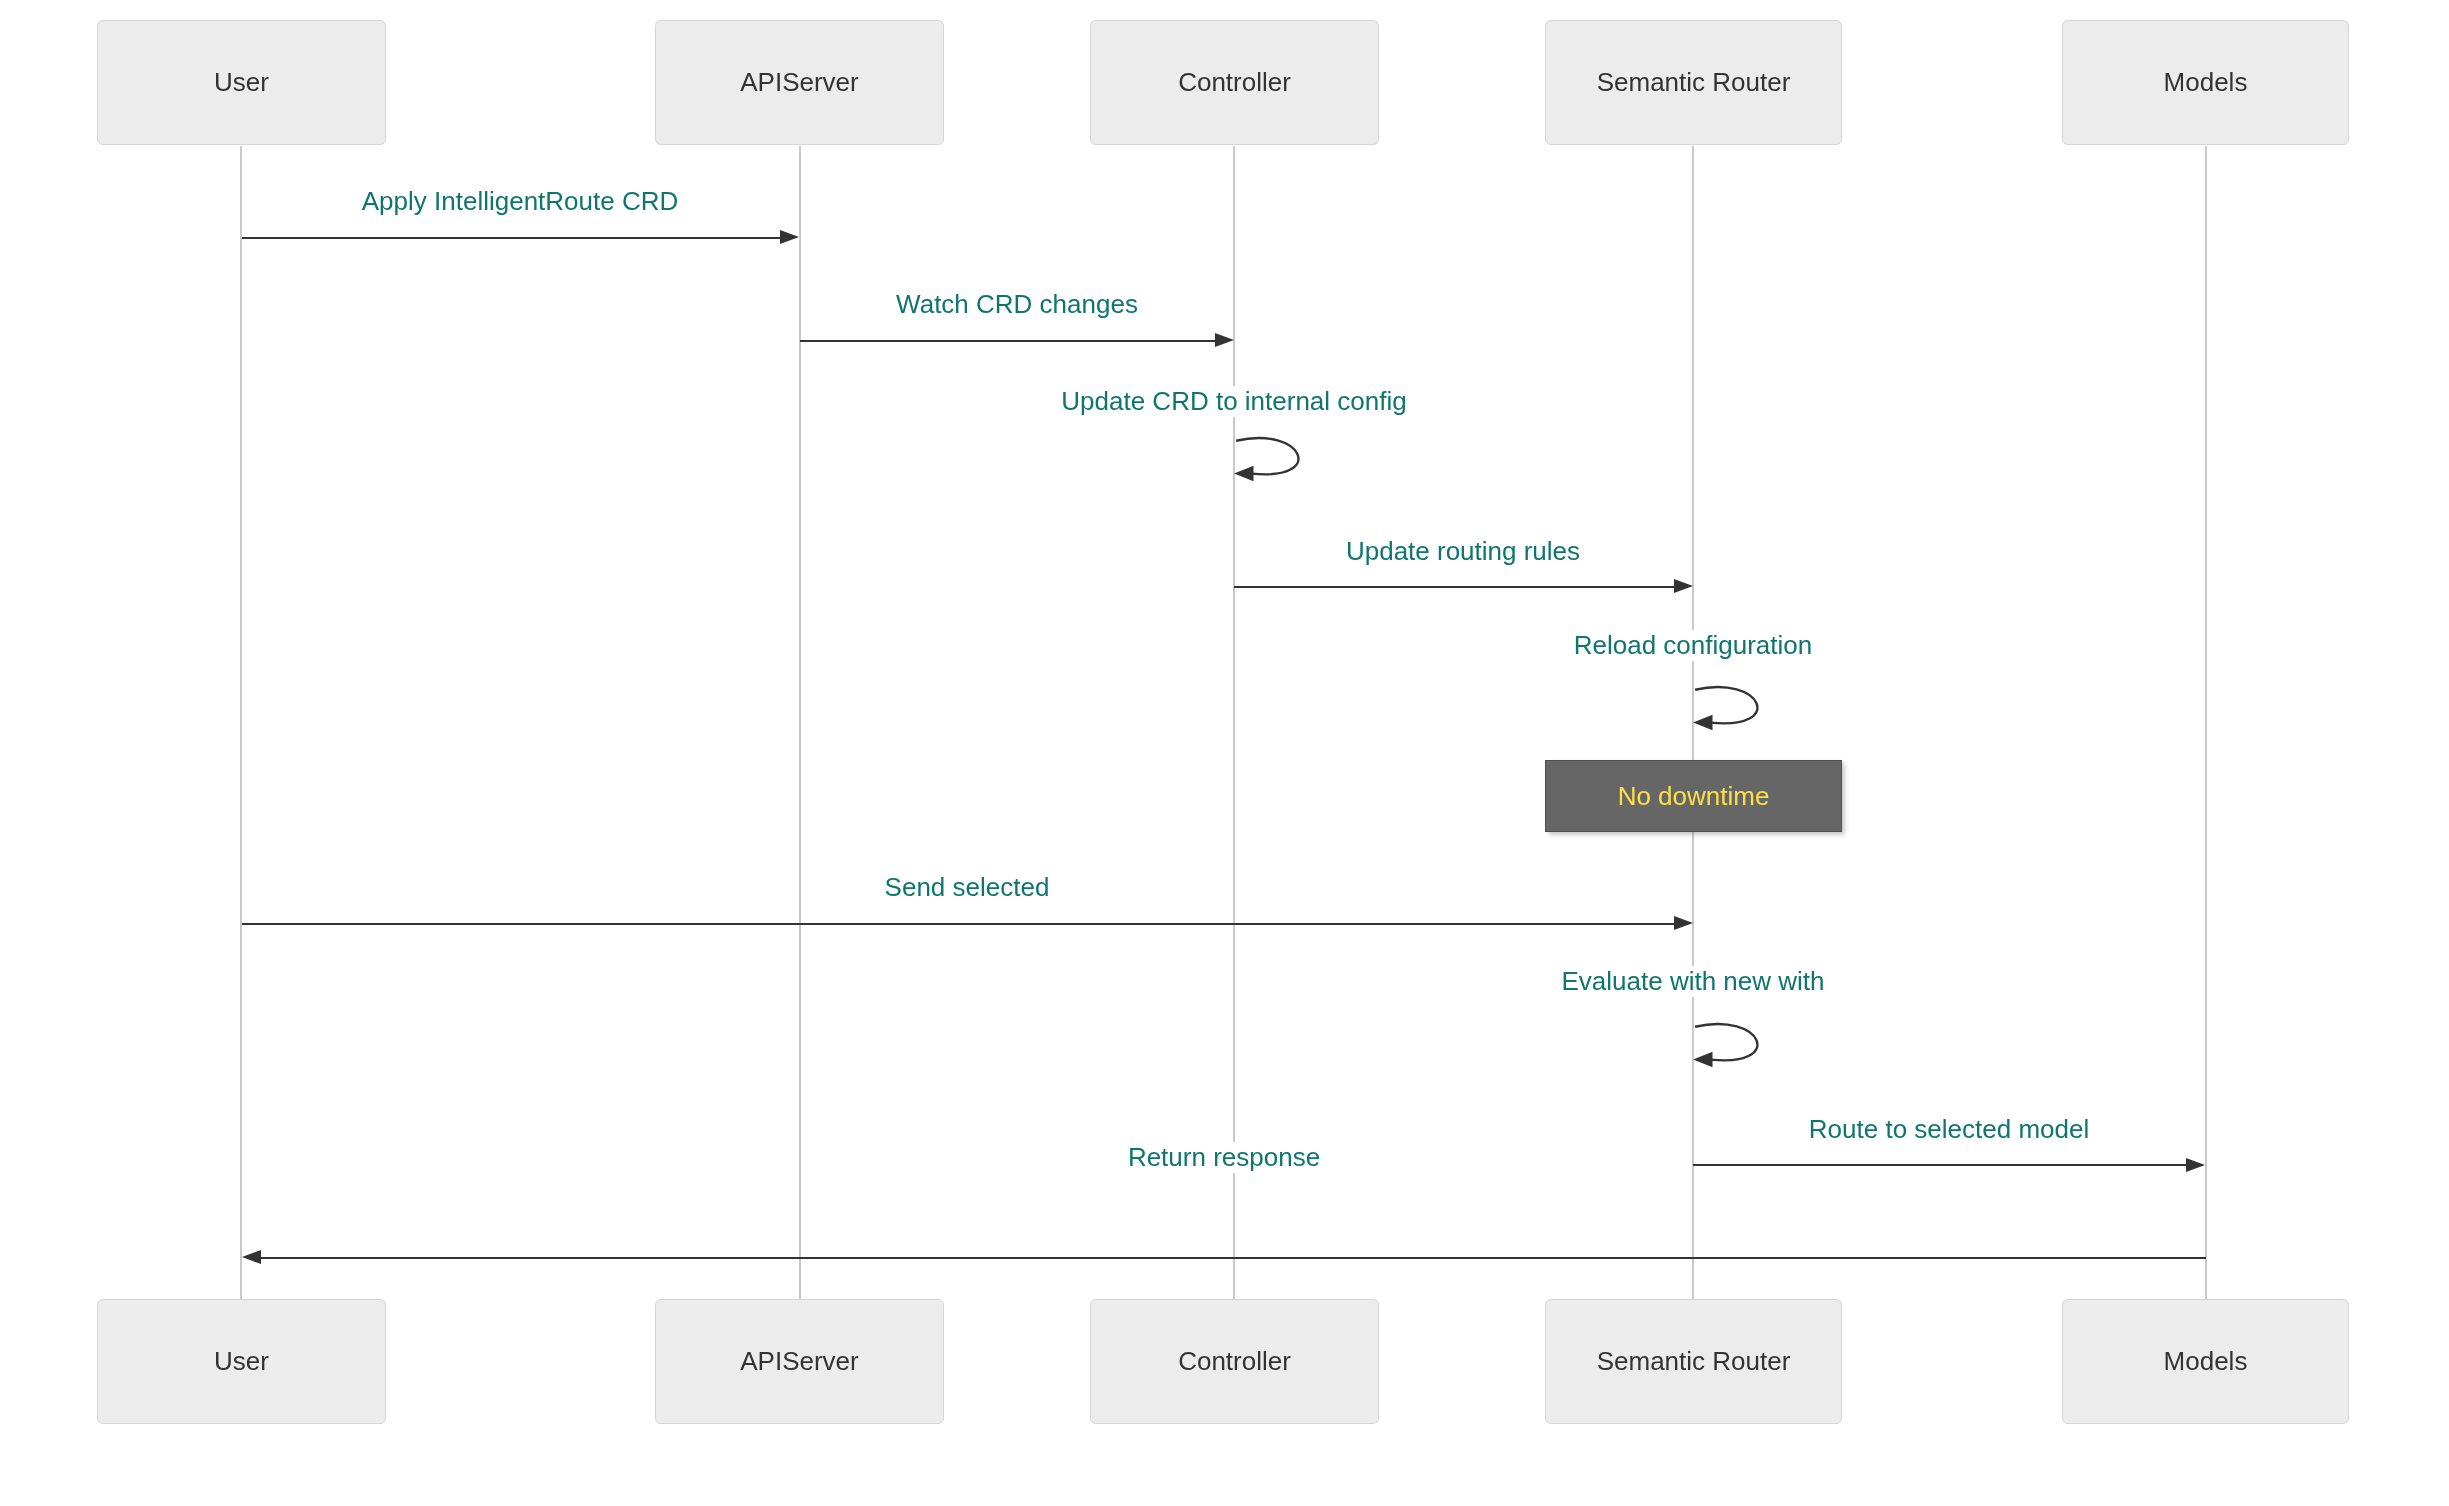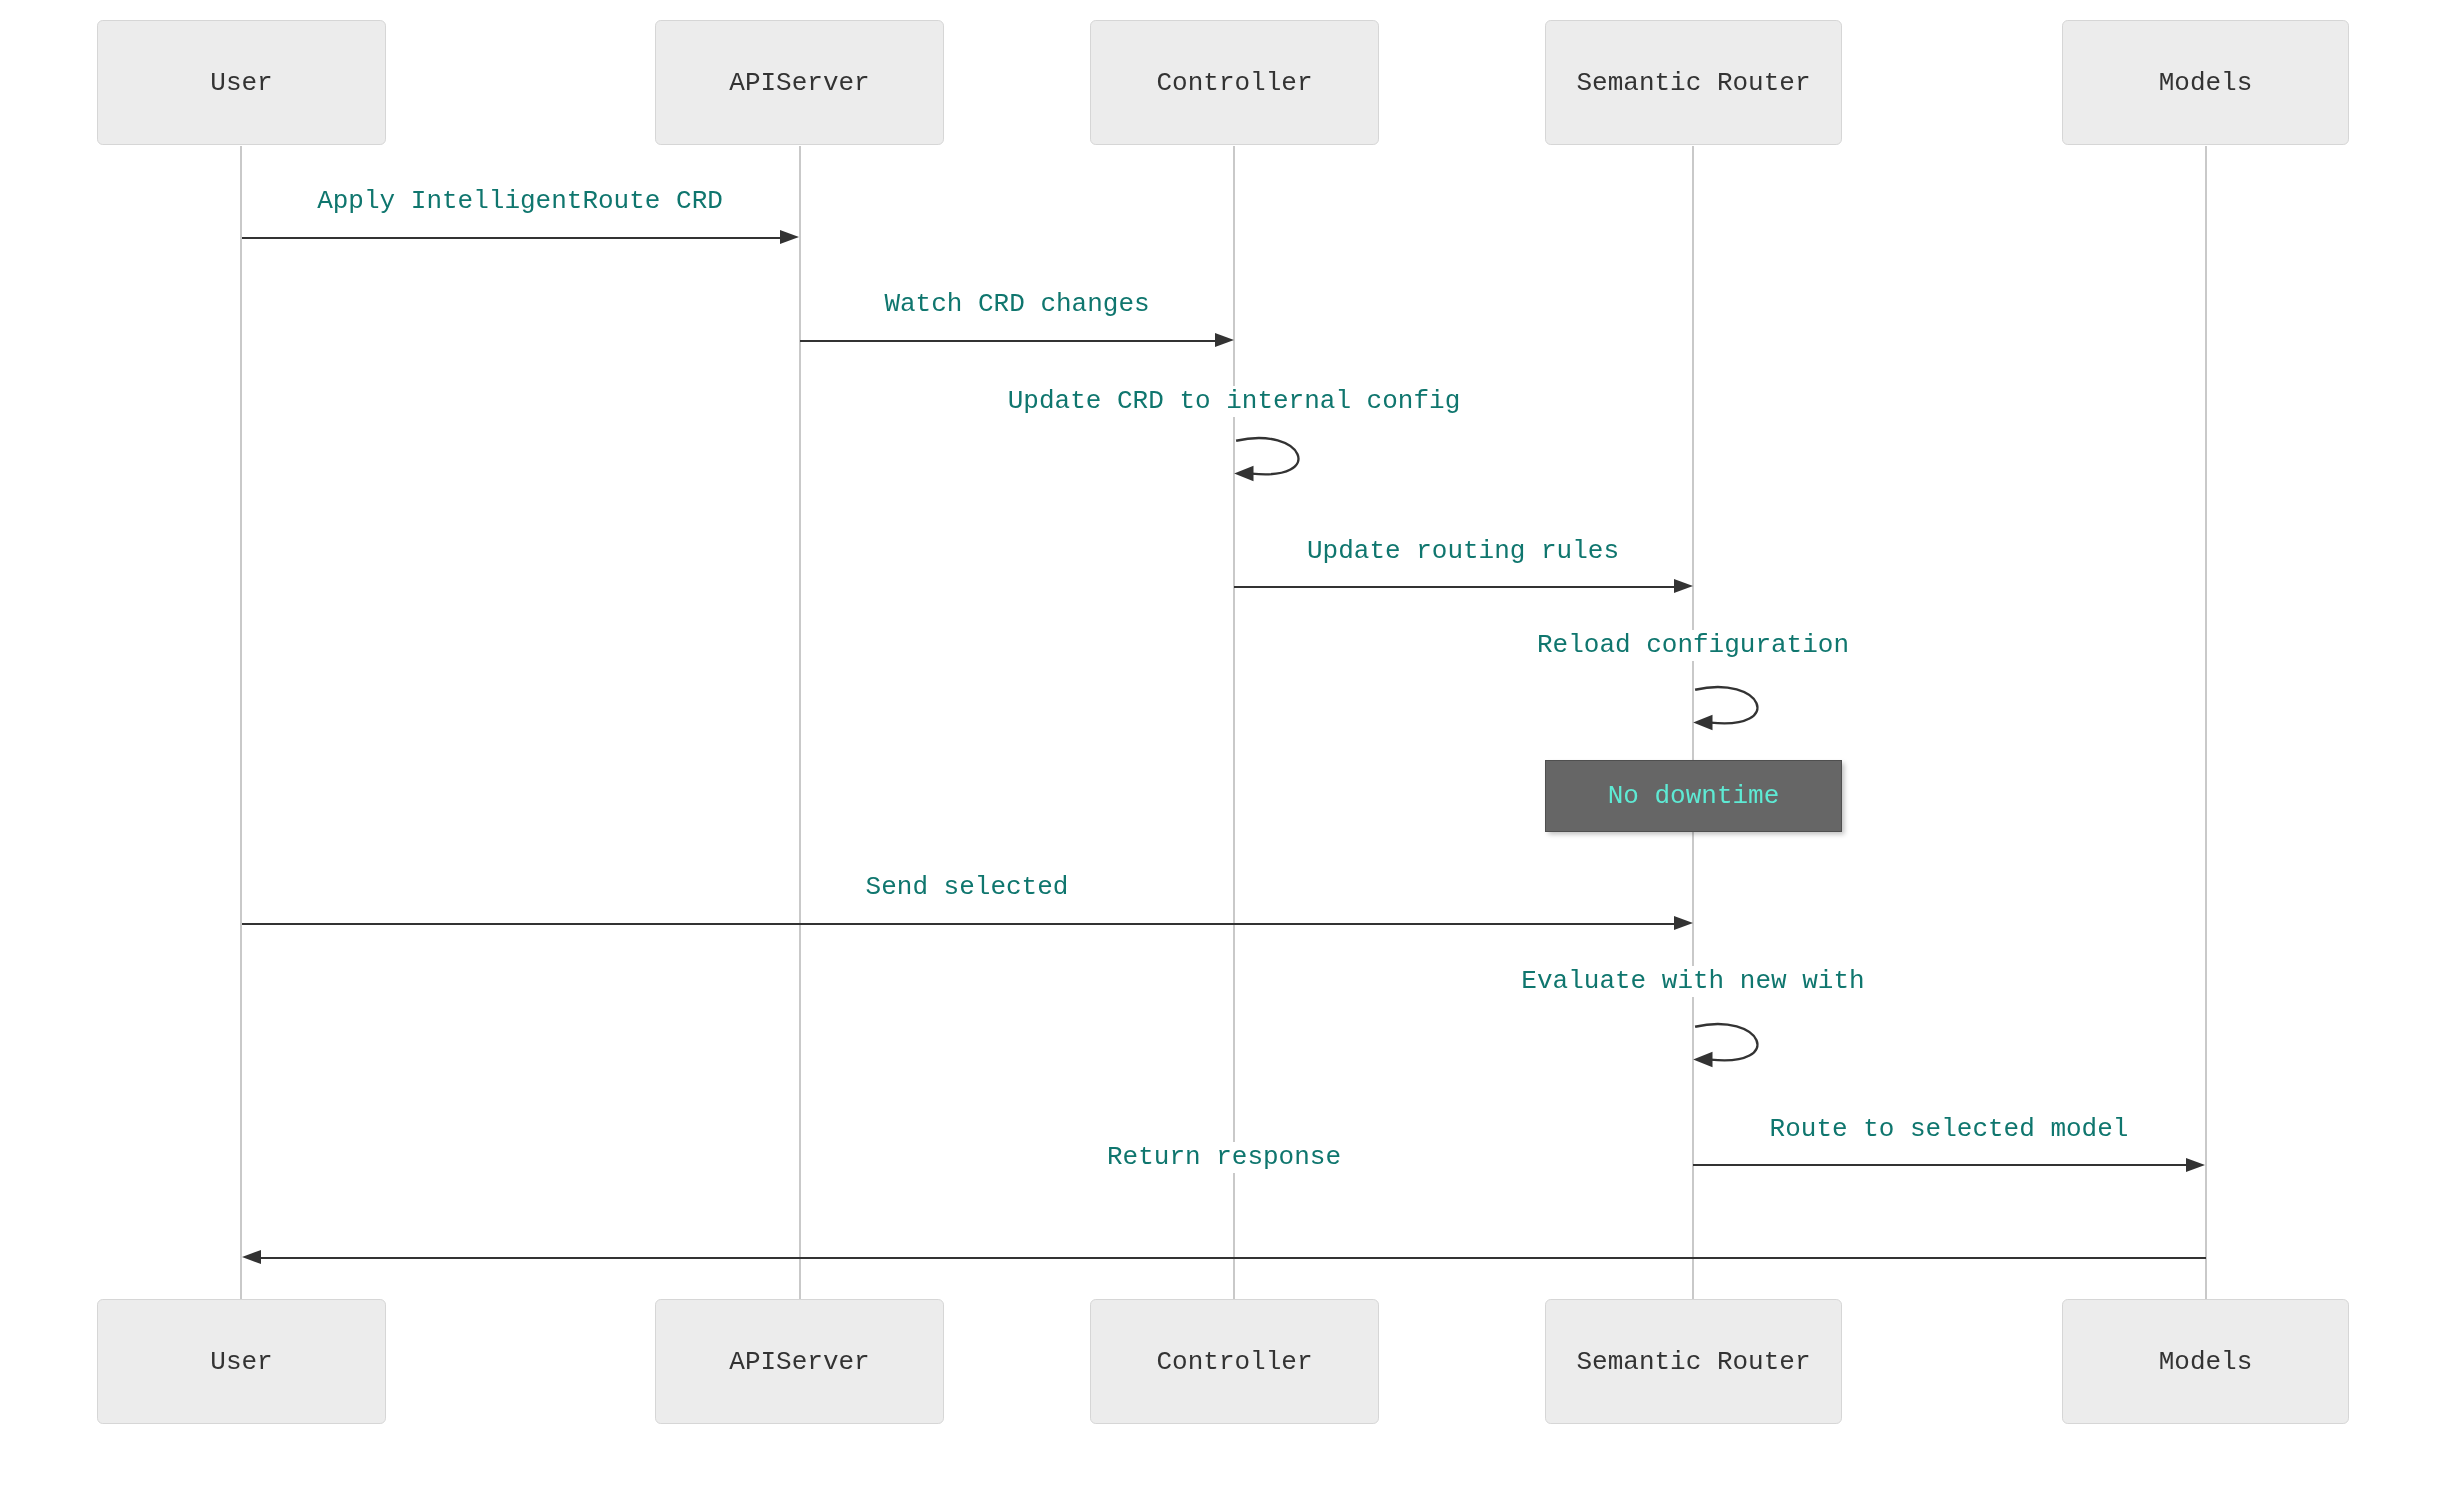--- a/index.html
+++ b/index.html
@@ -5,21 +5,21 @@
   html, body {
     margin: 0;
     padding: 0;
     background: #ffffff;
   }
   .canvas {
     position: relative;
     width: 2449px;
     height: 1506px;
     background: #ffffff;
-    font-family: Liberation Mono, monospace;
+    font-family: Liberation Sans, sans-serif;
     overflow: hidden;
   }
   .lifeline {
     position: absolute;
     top: 146px;
     height: 1154px;
     width: 1.9px;
     background: #c9c9c9;
   }
   .actor-box {
@@ -68,21 +68,21 @@
   }
   .self-loop {
     position: absolute;
     width: 97px;
     height: 58px;
   }
   .note-box {
     position: absolute;
     background: #666666;
     border: 1px solid #4f4f4f;
-    color: #5eead4;
+    color: #fde047;
     font-size: 26px;
     display: flex;
     align-items: center;
     justify-content: center;
     box-shadow: 2.9px 2.9px 4.9px rgba(0,0,0,0.25);
     box-sizing: border-box;
   }
 </style>
 </head>
 <body>

